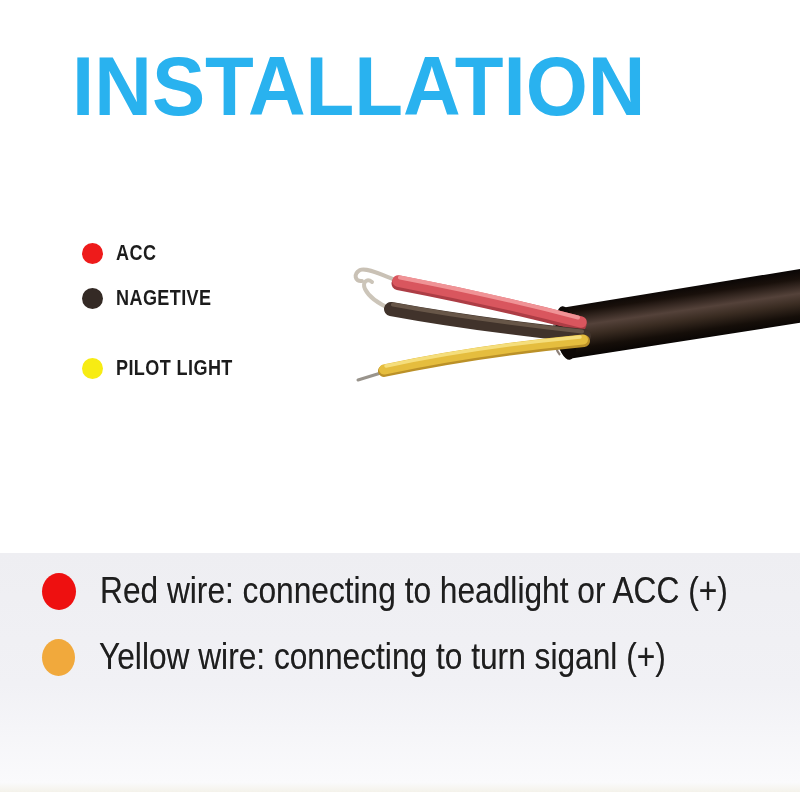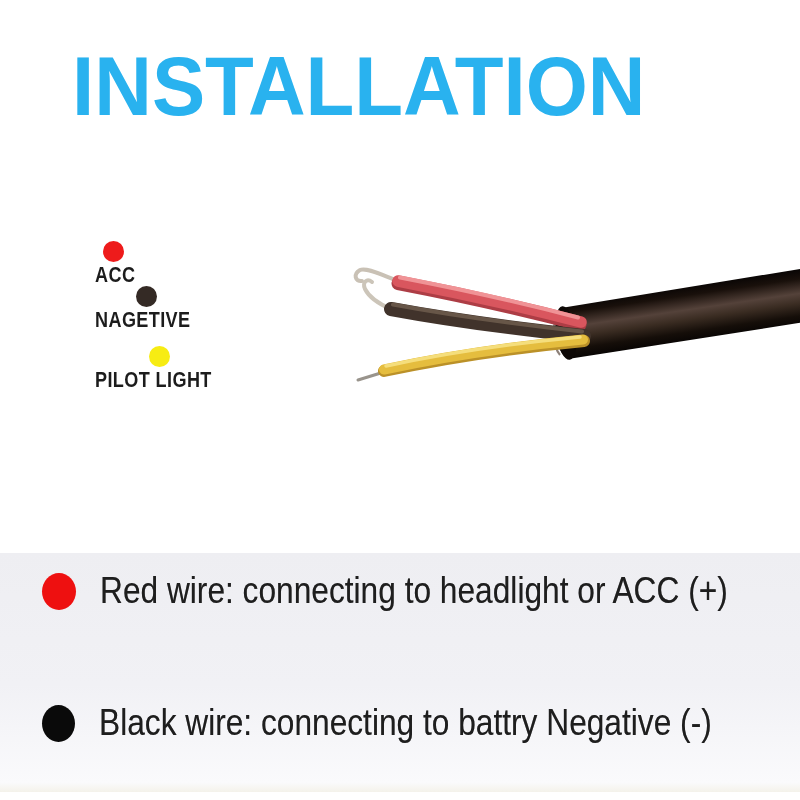--- a/index.html
+++ b/index.html
@@ -28,21 +28,20 @@
     transform-origin: center;
   }
 
   
   .legend-row {
     position: absolute;
     left: 82px;
     height: 24px;
     display: flex;
     align-items: center;
-    flex-direction: column;
   }
   .legend-dot {
     width: 21px; height: 21px;
     border-radius: 50%;
     flex: 0 0 auto;
   }
   .legend-label {
     margin-left: 13px;
     font-size: 22px;
     font-weight: bold;
@@ -93,21 +92,21 @@
 </div>
 
 <div class="legend-row" style="top:241px">
   <span class="legend-dot" style="background: rgb(238, 27, 27);"></span>
   <span class="legend-label">ACC</span>
 </div>
 <div class="legend-row" style="top:286px">
   <span class="legend-dot" style="background: rgb(52, 42, 37);"></span>
   <span class="legend-label">NAGETIVE</span>
 </div>
-<div class="legend-row" style="top:346px">
+<div class="legend-row" style="top:356px">
   <span class="legend-dot" style="background: rgb(247, 236, 19);"></span>
   <span class="legend-label">PILOT LIGHT</span>
 </div>
 
 <svg class="cable-svg" width="800" height="500" viewBox="0 0 800 500">
   <defs>
     <linearGradient id="sheathGrad" gradientUnits="userSpaceOnUse" x1="682" y1="287" x2="690" y2="342">
       <stop offset="0" stop-color="#0a0605"></stop>
       <stop offset="0.16" stop-color="#19100b"></stop>
       <stop offset="0.42" stop-color="#54423a"></stop>
@@ -143,17 +142,17 @@
     <path d="M 384 369.5 C 440 357.5 500 347.5 583 339.5" fill="none" stroke-width="10" stroke-linecap="round" style="stroke: rgb(229, 189, 62);"></path>
     <path d="M 386 366 C 442 354 500 344.5 580 337" fill="none" stroke="#f6e183" stroke-width="3.5" stroke-linecap="round" opacity="0.9"></path>
   </g>
 </svg>
 
 <div class="panel">
   <div class="instr-row" style="top:18px">
     <span class="instr-dot" style="width: 34px; background: rgb(238, 16, 16);"></span>
     <span class="instr-text">Red wire: connecting to headlight or ACC (+)</span>
   </div>
-  <div class="instr-row" style="top:150px">
-    <span class="instr-dot" style="background: rgb(10, 10, 10);"></span>
-    <span class="instr-text">Black wire: connecting to battry Negative (-)</span>
+  <div class="instr-row" style="top:84px">
+    <span class="instr-dot" style="background: rgb(241, 169, 60);"></span>
+    <span class="instr-text">Yellow wire: connecting to turn siganl (+)</span>
   </div>
 </div>
 
 </body></html>

